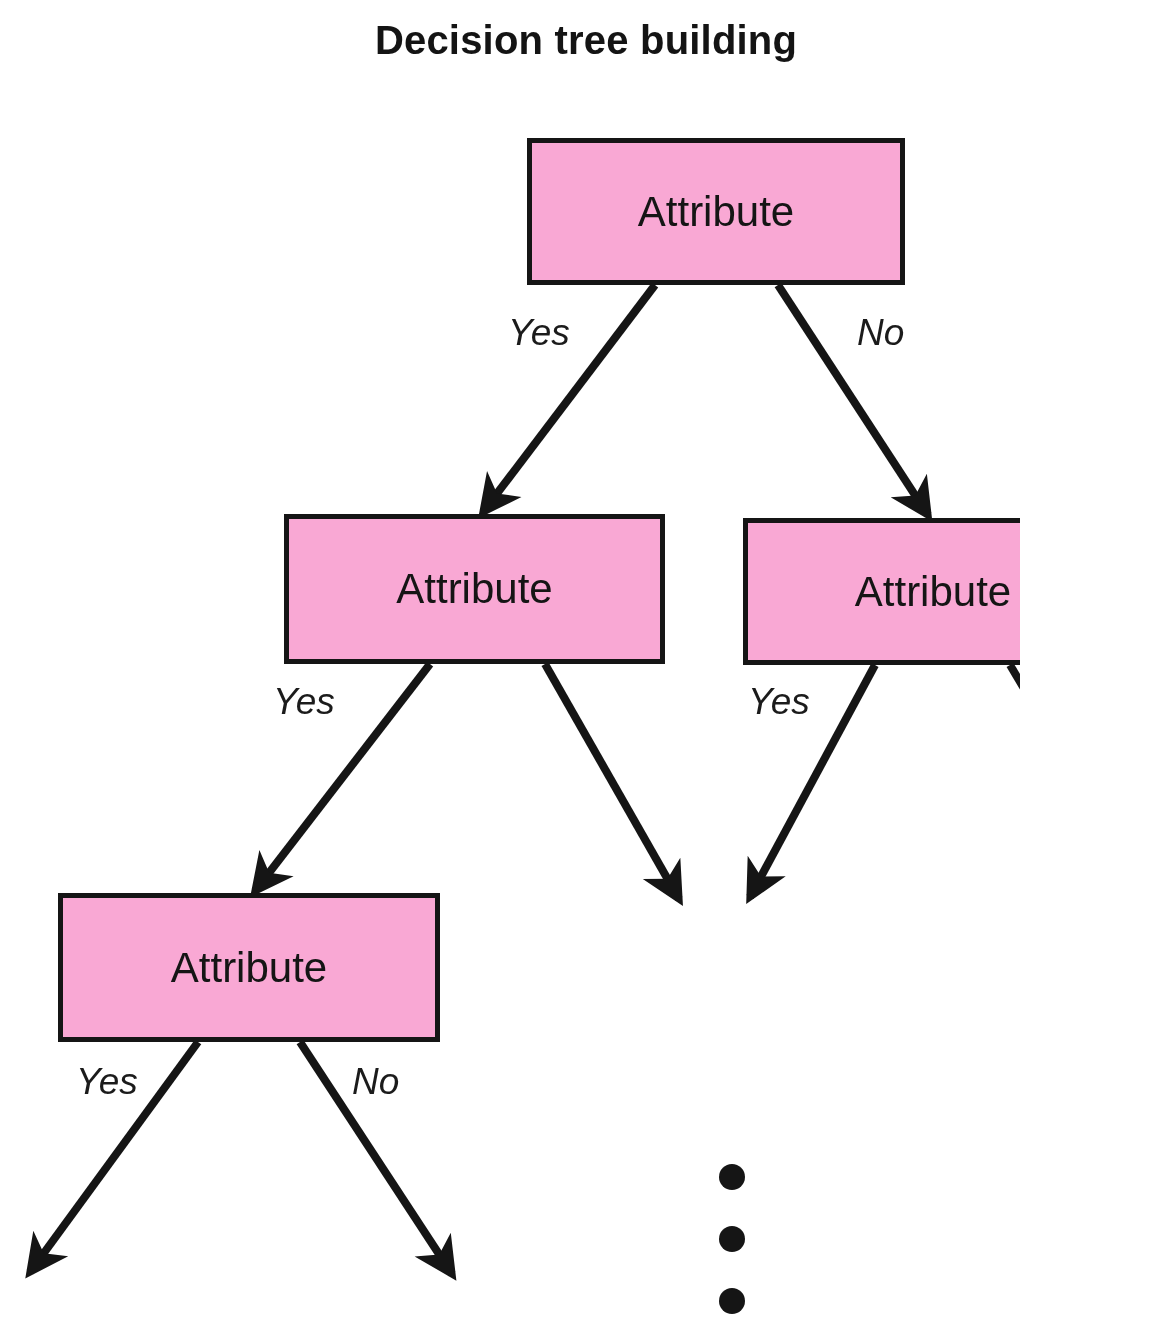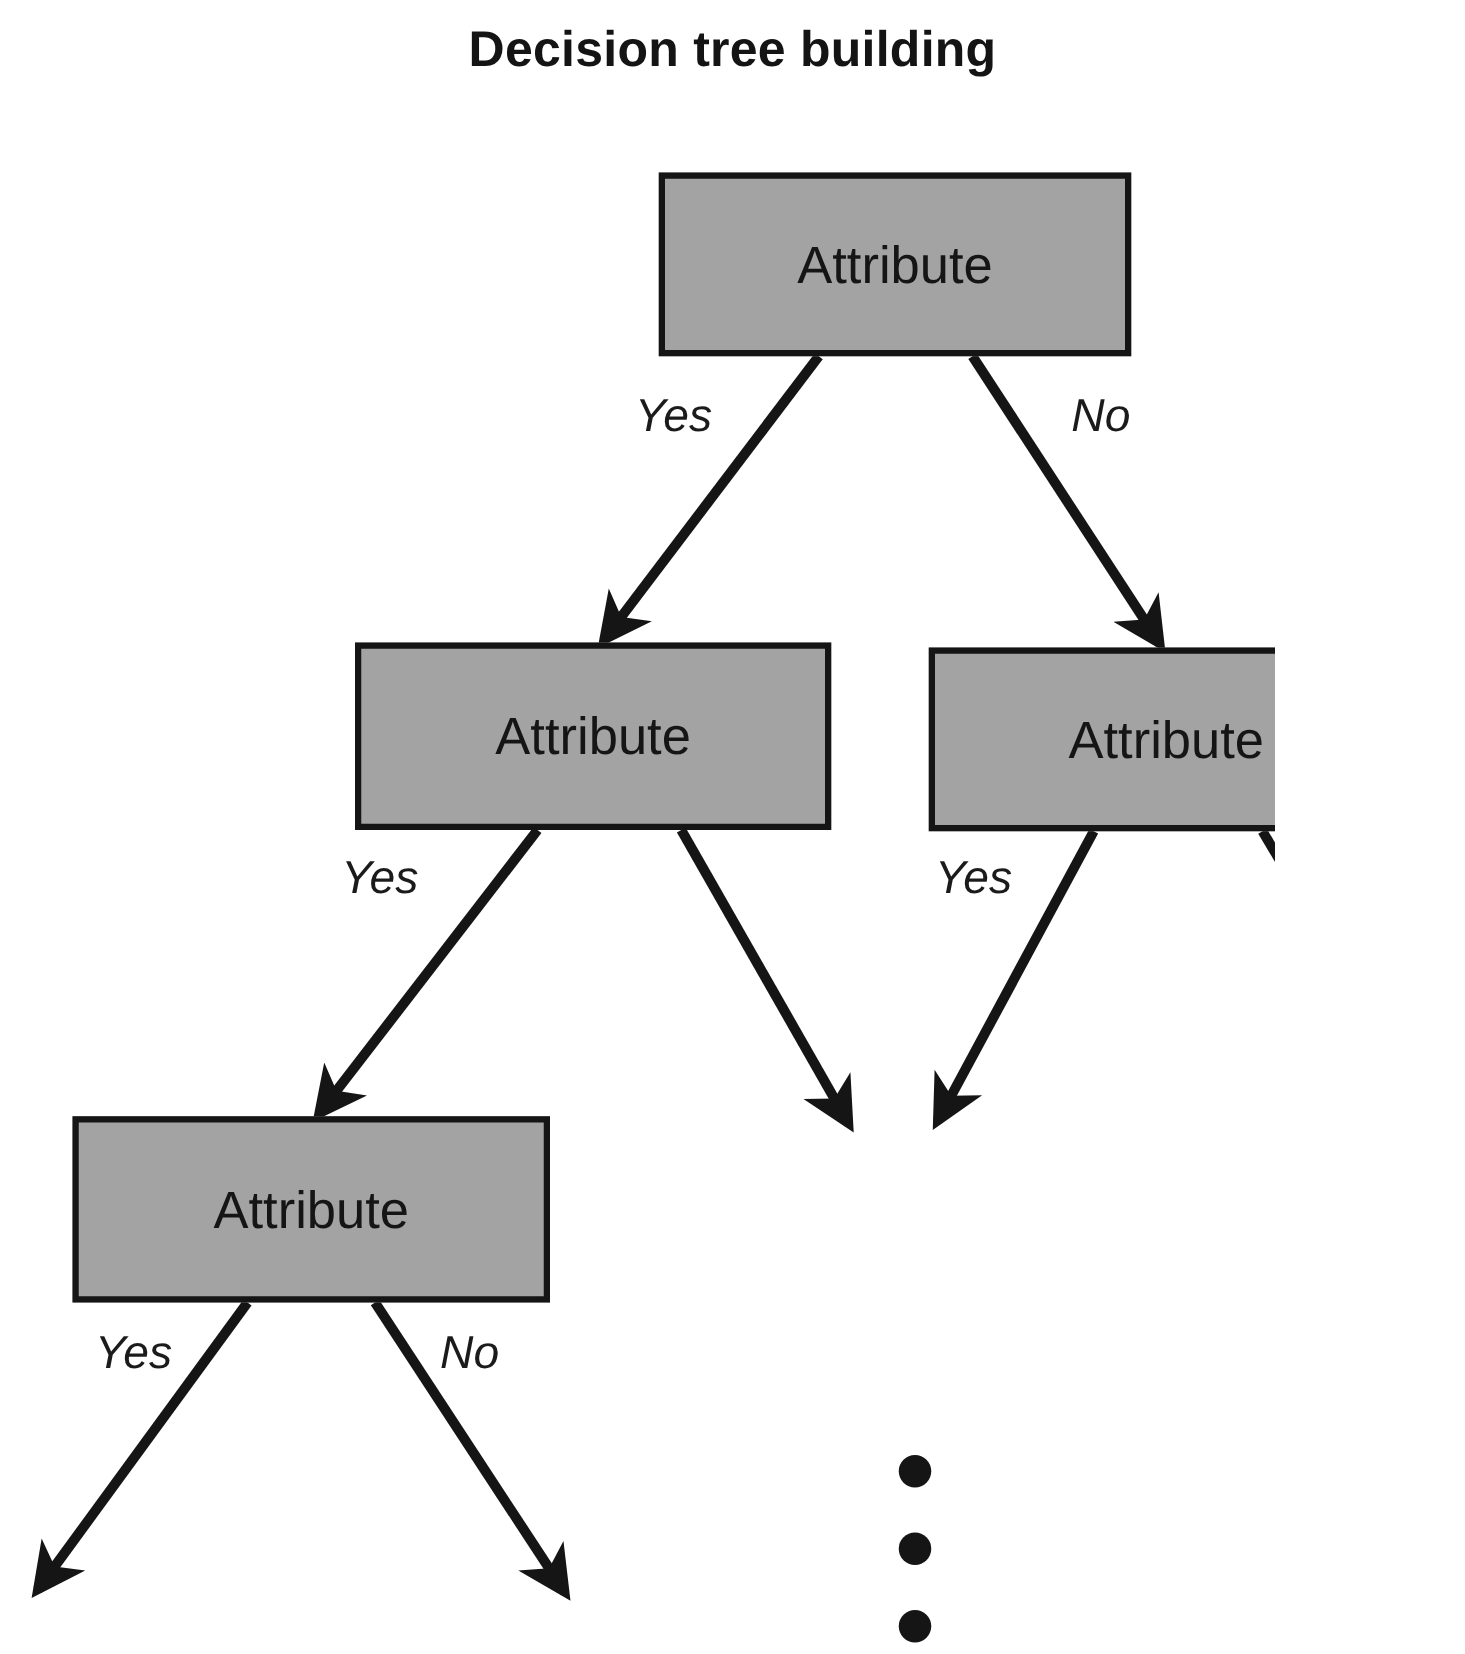--- a/index.html
+++ b/index.html
@@ -37,21 +37,21 @@
     font-size: 40px;
     font-weight: bold;
     color: #141414;
     letter-spacing: 0.2px;
     white-space: pre;
   }
   .node {
     position: absolute;
     box-sizing: border-box;
     border: 5px solid #151515;
-    background: #a3a3a3;
+    background: #f9a8d4;
     display: flex;
     align-items: center;
     justify-content: center;
   }
   .node-label {
     font-size: 42px;
     color: #151515;
     font-weight: normal;
     line-height: 1;
   }

